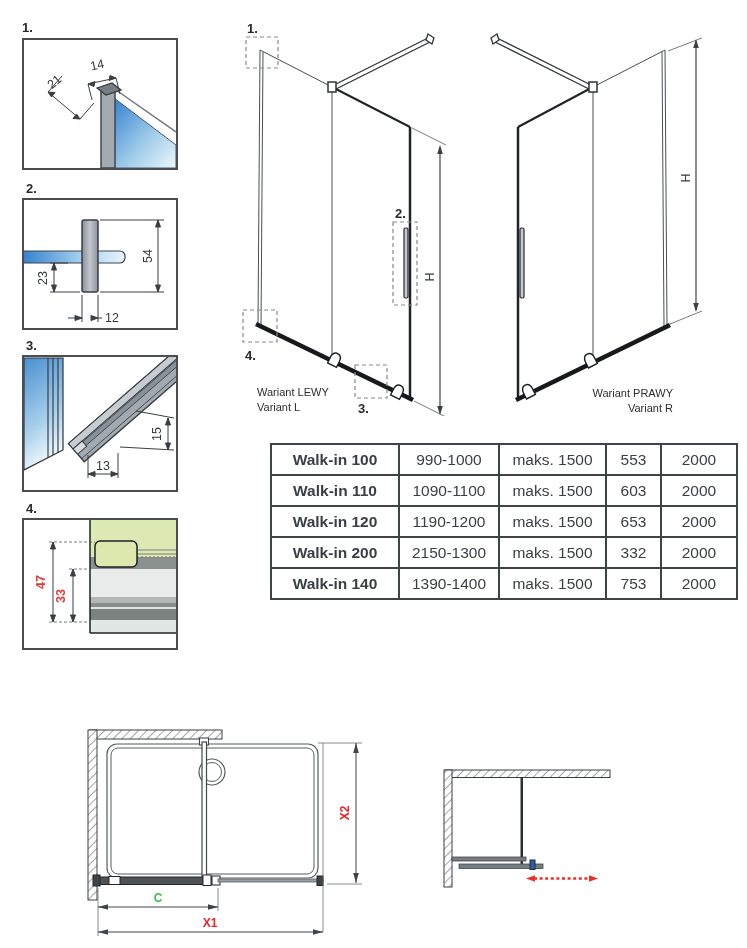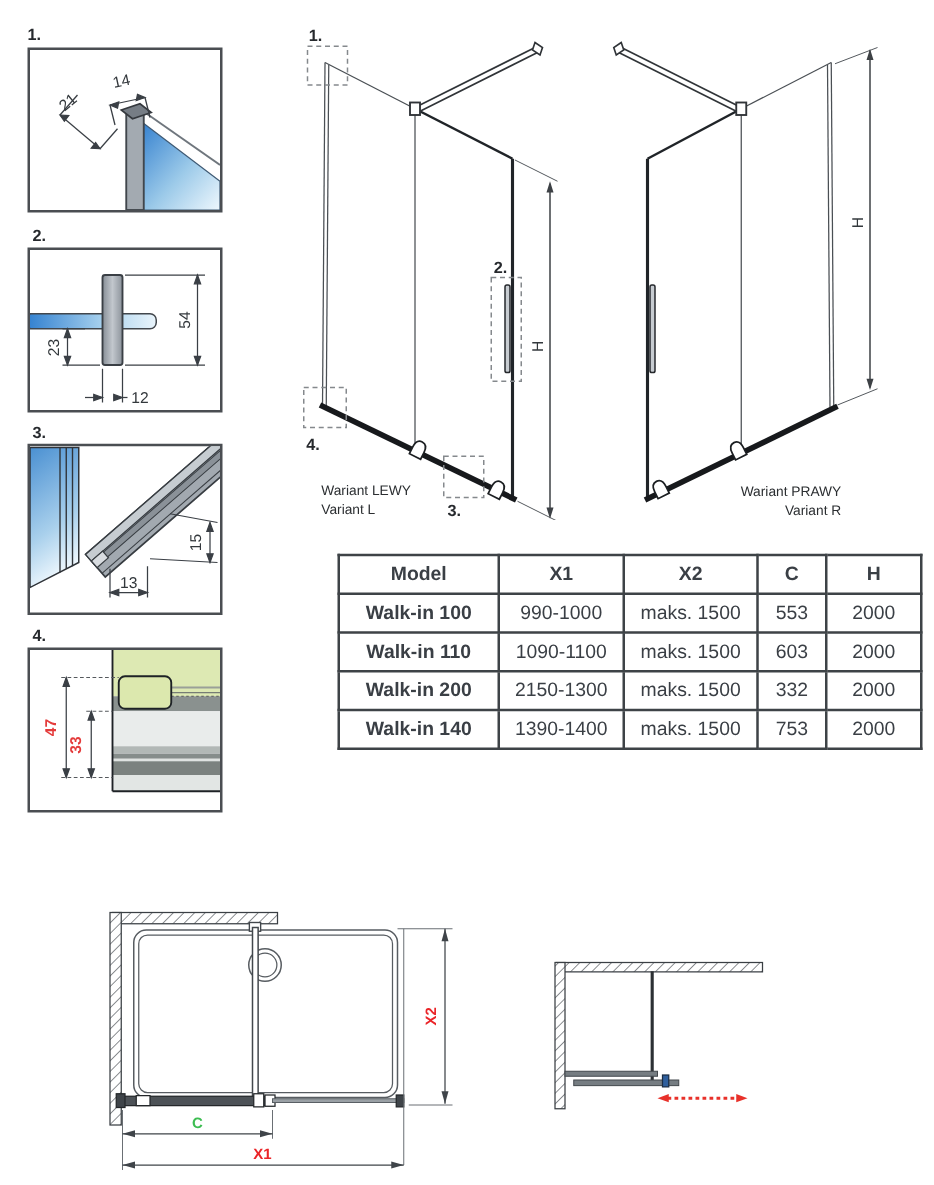--- a/index.html
+++ b/index.html
@@ -282,39 +282,39 @@
 
   <table class="spec-table">
     <colgroup>
         <col style="width:128px">
         <col style="width:100px">
         <col style="width:107px">
         <col style="width:55px">
         <col style="width:76px">
       </colgroup>
     <tbody>
-        <tr>
-      <td class="hdr c-dark">Model</td>
-      <td class="hdr c-red">X1</td>
-      <td class="hdr c-red">X2</td>
-      <td class="hdr c-green">C</td>
-      <td class="hdr c-dark">H</td>
-    </tr>
     <tr>
       <td class="model">Walk-in 100</td>
       <td>990-1000</td>
       <td>maks. 1500</td>
       <td>553</td>
       <td>2000</td>
     </tr>
     <tr>
       <td class="model">Walk-in 110</td>
       <td>1090-1100</td>
       <td>maks. 1500</td>
       <td>603</td>
+      <td>2000</td>
+    </tr>
+    <tr>
+      <td class="model">Walk-in 120</td>
+      <td>1190-1200</td>
+      <td>maks. 1500</td>
+      <td>653</td>
       <td>2000</td>
     </tr>
     <tr>
       <td class="model">Walk-in 200</td>
       <td>2150-1300</td>
       <td>maks. 1500</td>
       <td>332</td>
       <td>2000</td>
     </tr>
     <tr>

